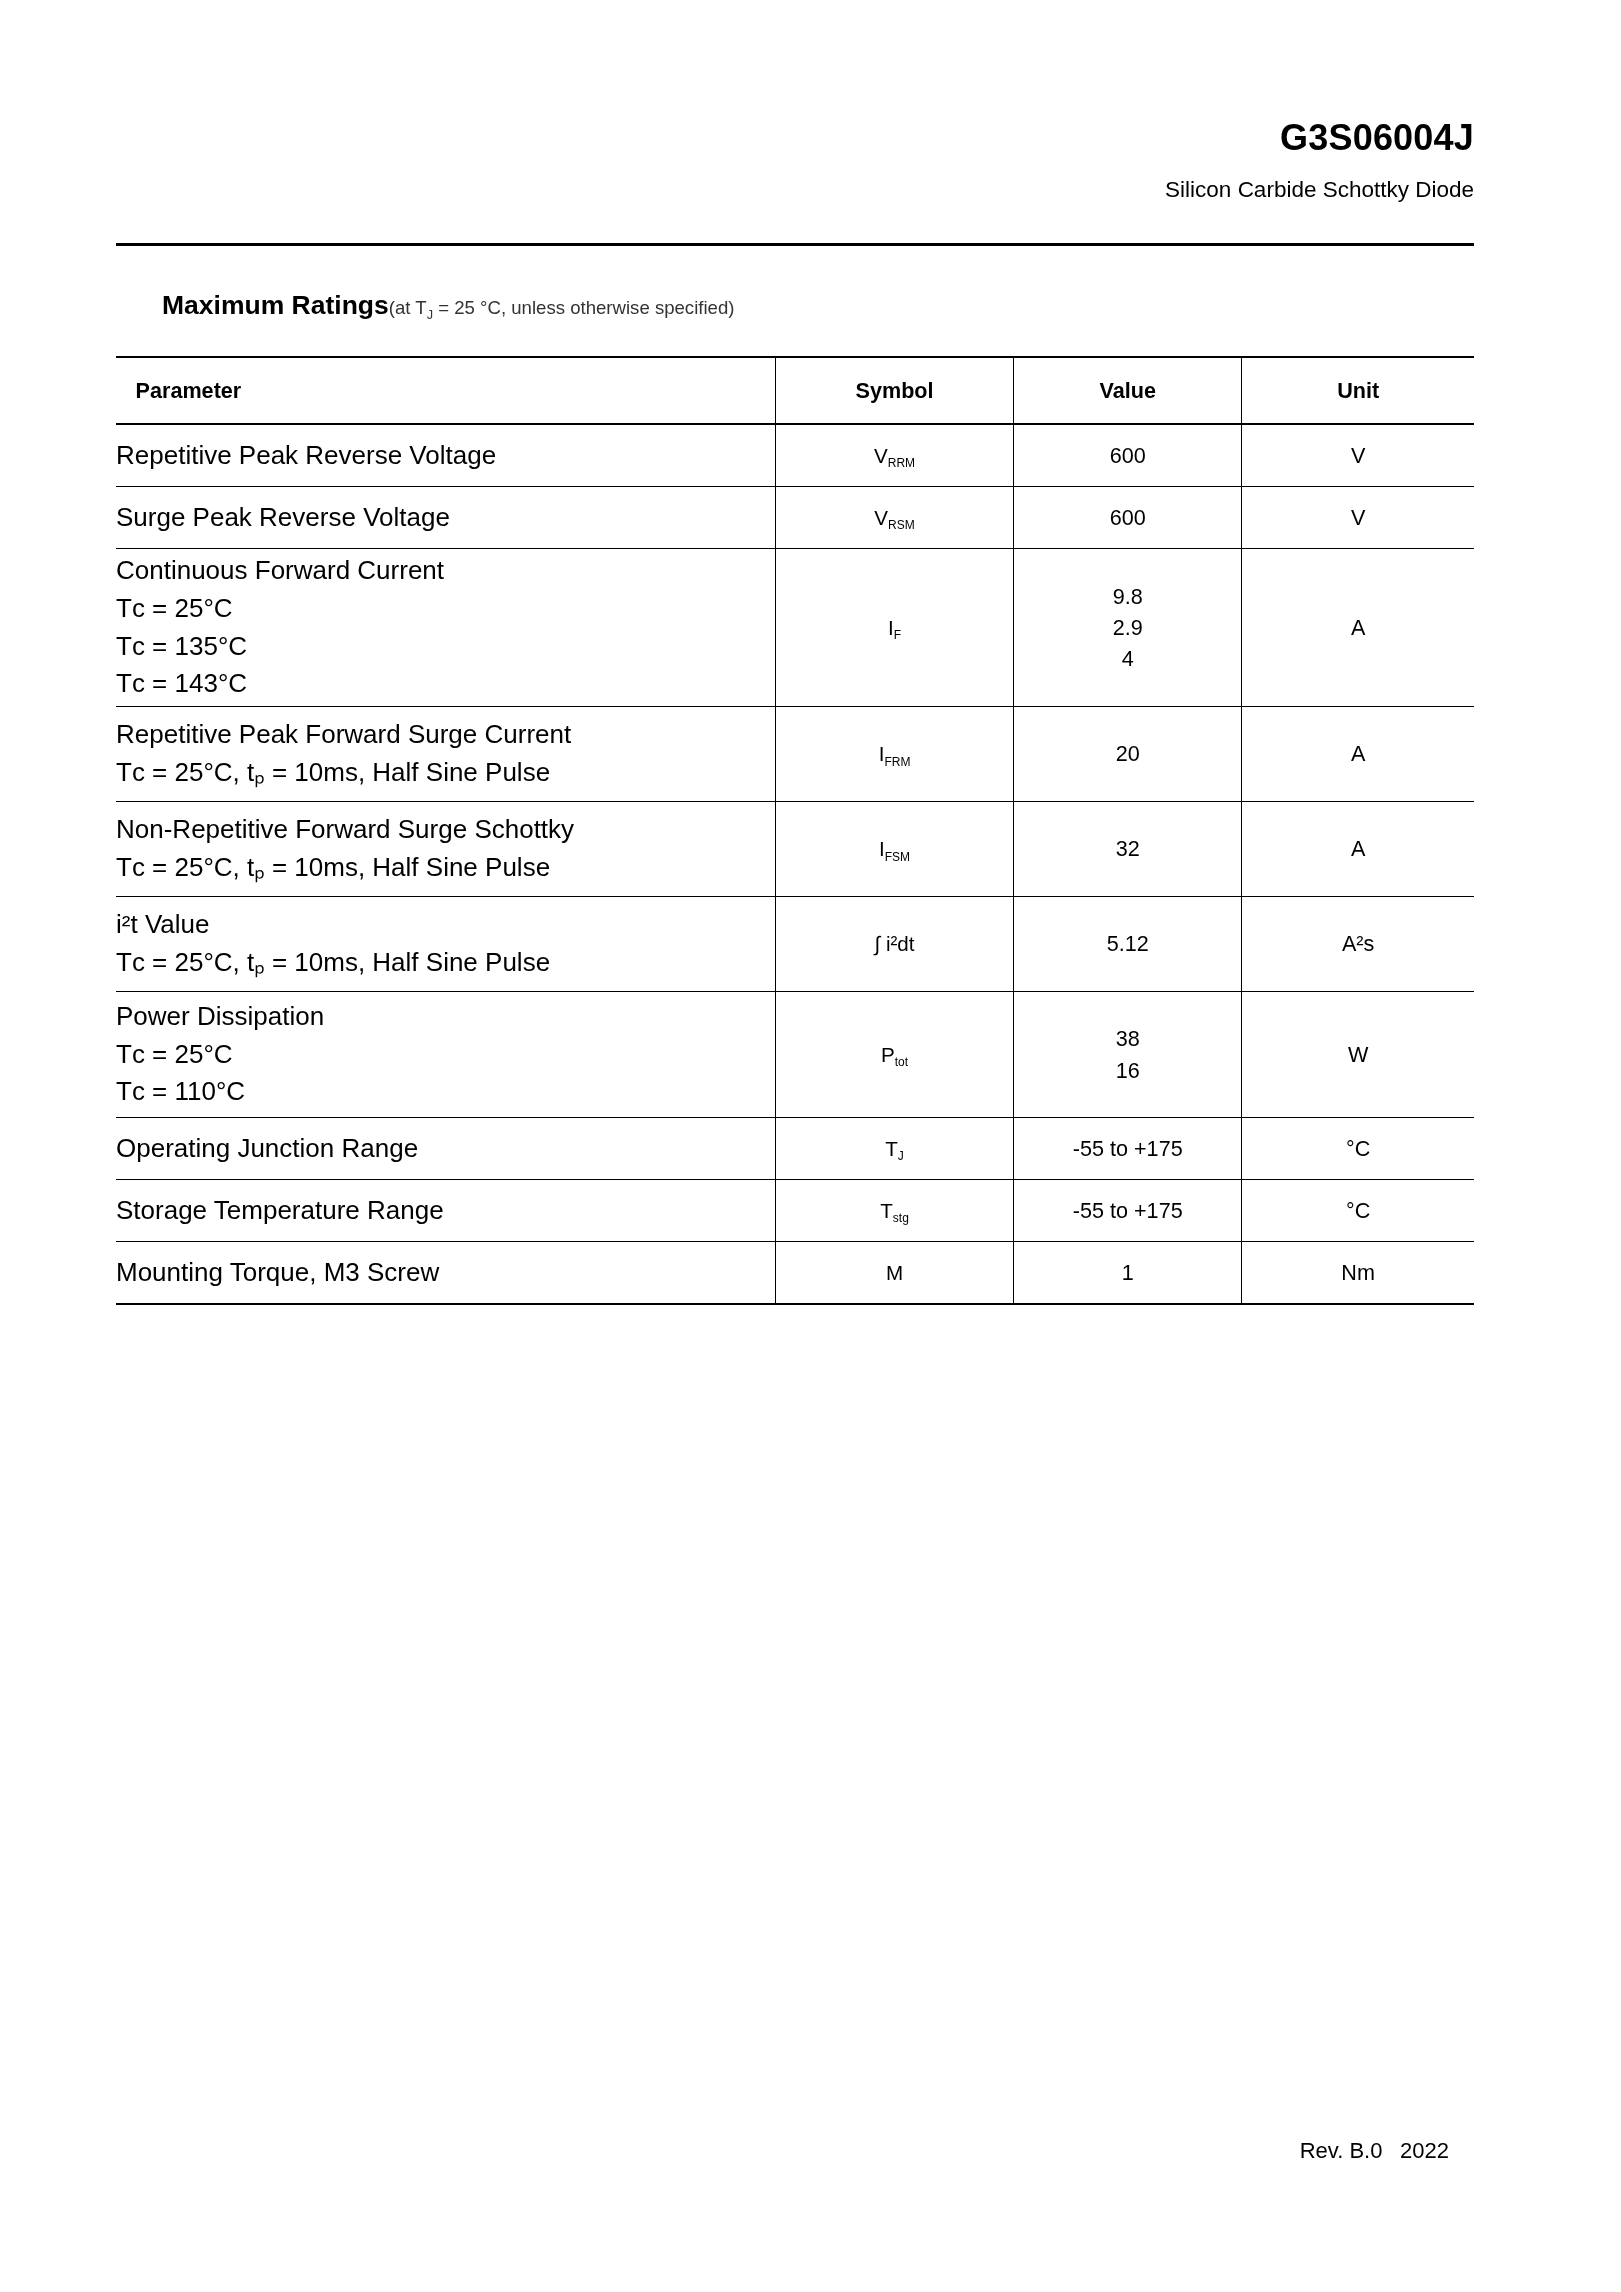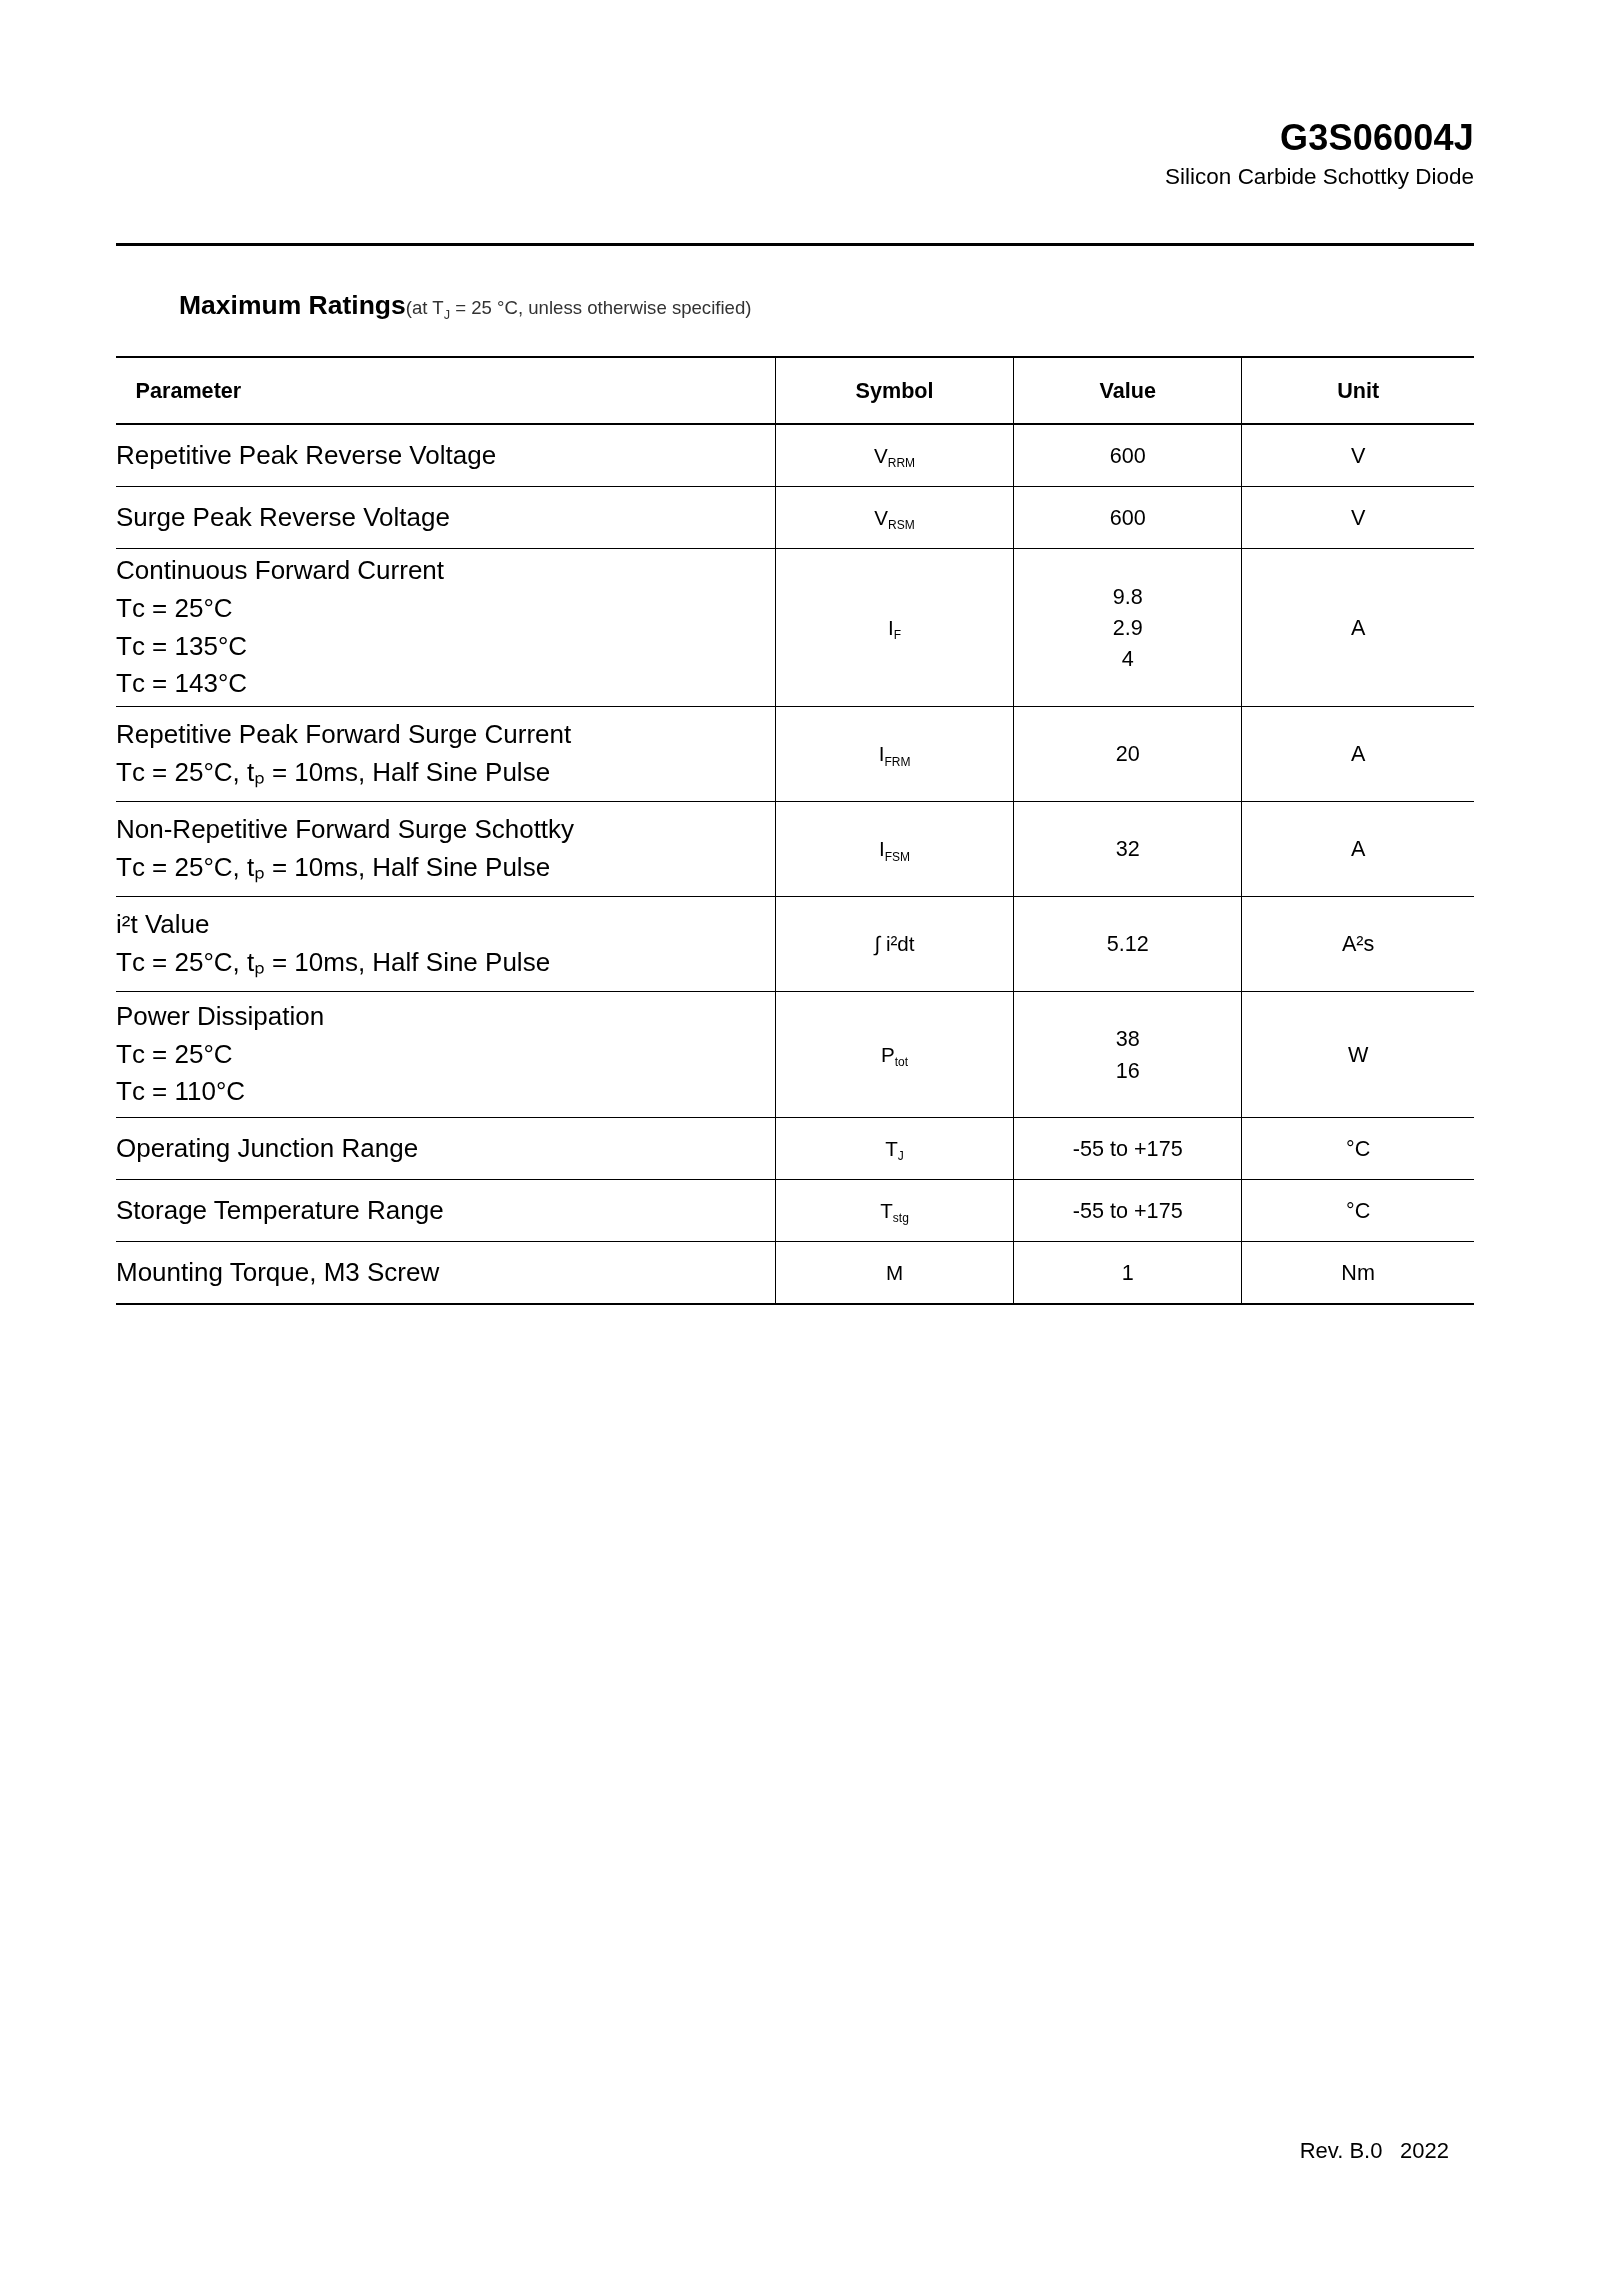--- a/index.html
+++ b/index.html
@@ -32,35 +32,35 @@
   }
   .part-number {
     font-size: 36px;
     font-weight: bold;
     letter-spacing: 0.2px;
     line-height: 1.1;
   }
   .subtitle {
     font-size: 22.5px;
     font-weight: normal;
-    margin-top: 7px;
+    margin-top: 20px;
     line-height: 1.1;
   }
   .header-rule {
     position: absolute;
     left: 116px;
     top: 243px;
     width: 1358px;
     height: 2.9px;
     background: #000;
   }
   
   .section-title {
     position: absolute;
-    left: 179px;
+    left: 162px;
     top: 290px;
     font-size: 0;
   }
   .section-title .main {
     font-size: 26.5px;
     font-weight: bold;
   }
   .section-title .cond {
     font-size: 18.6px;
     font-weight: normal;

